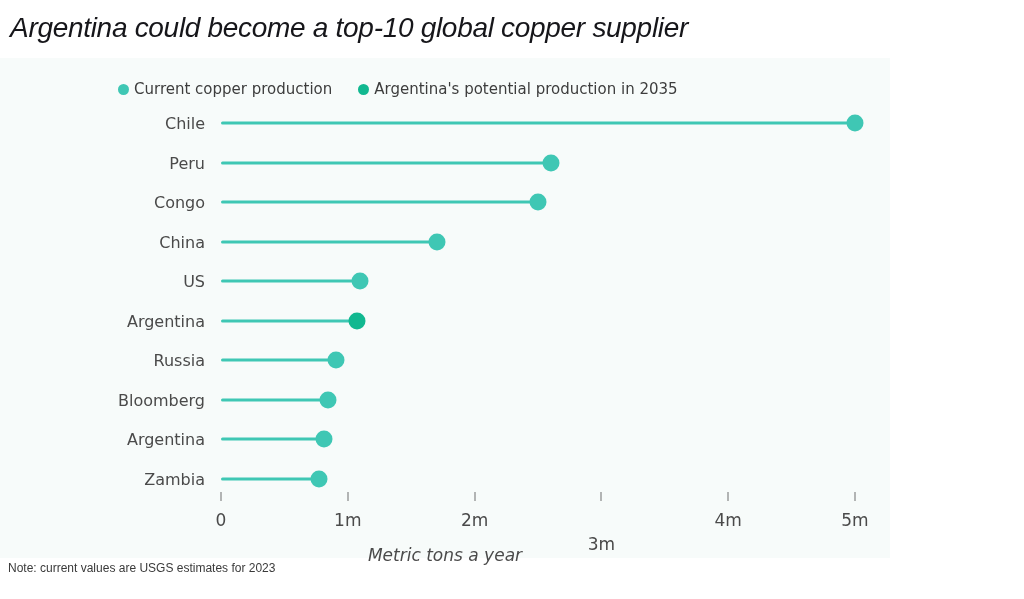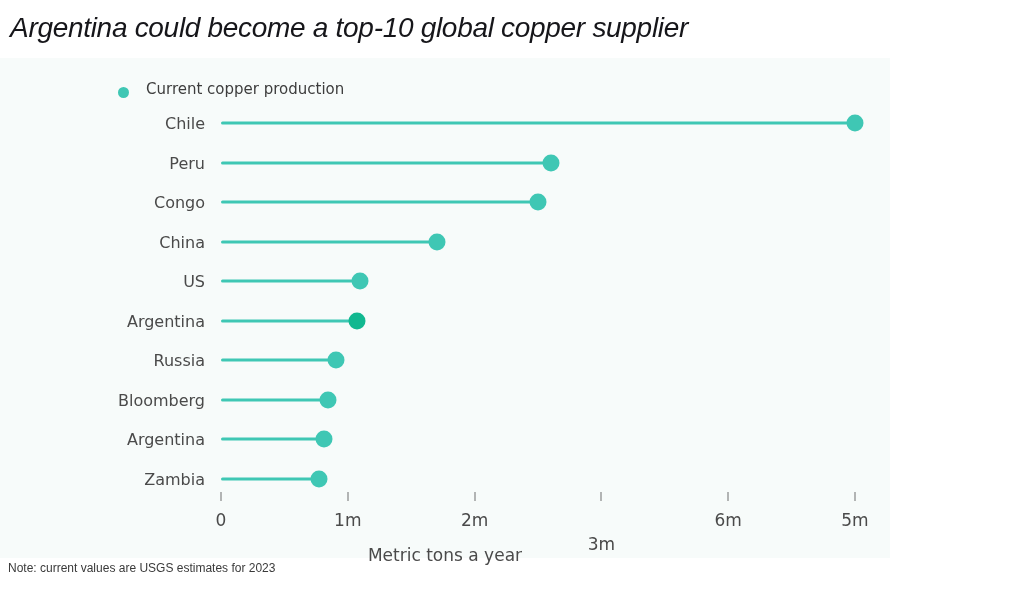--- a/index.html
+++ b/index.html
@@ -45,22 +45,22 @@
   #legend {
     position: absolute;
     left: 118px;
     top: 22px;
     display: flex;
     align-items: center;
     gap: 26px;
   }
   .legend-item {
     display: flex;
-    align-items: flex-end;
-    gap: 17px;
+    align-items: center;
+    gap: 5px;
     white-space: nowrap;
   }
   .legend-swatch {
     width: 11px;
     height: 11px;
     border-radius: 50%;
     display: inline-block;
     flex: none;
   }
   .legend-label {
@@ -150,20 +150,24 @@
 <body>
 
 <div id="headline">Argentina could become a top-10 global copper supplier</div>
 
 <div id="chart-panel">
 
   <div id="legend">
       <div class="legend-item">
         <span class="legend-swatch" style="background: rgb(63, 199, 180);"></span>
         <span class="legend-label">Current copper production</span>
+      </div>
+      <div class="legend-item">
+        <span class="legend-swatch" style="background: rgb(17, 184, 144);"></span>
+        <span class="legend-label">Argentina's potential production in 2035</span>
       </div>
     </div>
 
   <div id="plot">
       <div class="row-label-wrap" style="top: 65px;">
         <div class="row-label">Chile</div>
       </div>
       <div class="lolli-line" style="left: 221px; top: 65px; width: 634px; background: rgb(63, 199, 180);"></div>
       <div class="lolli-dot" title="Chile" style="left: 855px; top: 65px; background: rgb(63, 199, 180);"></div>
       <div class="row-label-wrap" style="top: 104.5px;">
@@ -213,23 +217,23 @@
       <div class="lolli-dot" title="Zambia" style="left: 318.636px; top: 420.5px; background: rgb(63, 199, 180);"></div>
       <div class="tick-mark" style="left: 221px; top: 434px; background: rgb(111, 111, 111);"></div>
       <div class="tick-label" style="left: 221px; top: 452px;">0</div>
       <div class="tick-mark" style="left: 347.8px; top: 434px; background: rgb(111, 111, 111);"></div>
       <div class="tick-label" style="left: 347.8px; top: 452px;">1m</div>
       <div class="tick-mark" style="left: 474.6px; top: 434px; background: rgb(111, 111, 111);"></div>
       <div class="tick-label" style="left: 474.6px; top: 452px;">2m</div>
       <div class="tick-mark" style="left: 601.4px; top: 434px; background: rgb(111, 111, 111);"></div>
       <div class="tick-label" style="left: 601.4px; top: 476px;">3m</div>
       <div class="tick-mark" style="left: 728.2px; top: 434px; background: rgb(111, 111, 111);"></div>
-      <div class="tick-label" style="left: 728.2px; top: 452px;">6m</div>
+      <div class="tick-label" style="left: 728.2px; top: 452px;">4m</div>
       <div class="tick-mark" style="left: 855px; top: 434px; background: rgb(111, 111, 111);"></div>
       <div class="tick-label" style="left: 855px; top: 452px;">5m</div>
-      <div id="x-axis-title" style="top: 487px;">Metric tons a year</div>
+      <div id="x-axis-title" style="top: 487px; font-style: italic;">Metric tons a year</div>
     </div>
 
 </div>
 
 <div id="footnotes">
   <div>Note: current values are USGS estimates for 2023</div>
 </div>
 
 </body></html>

